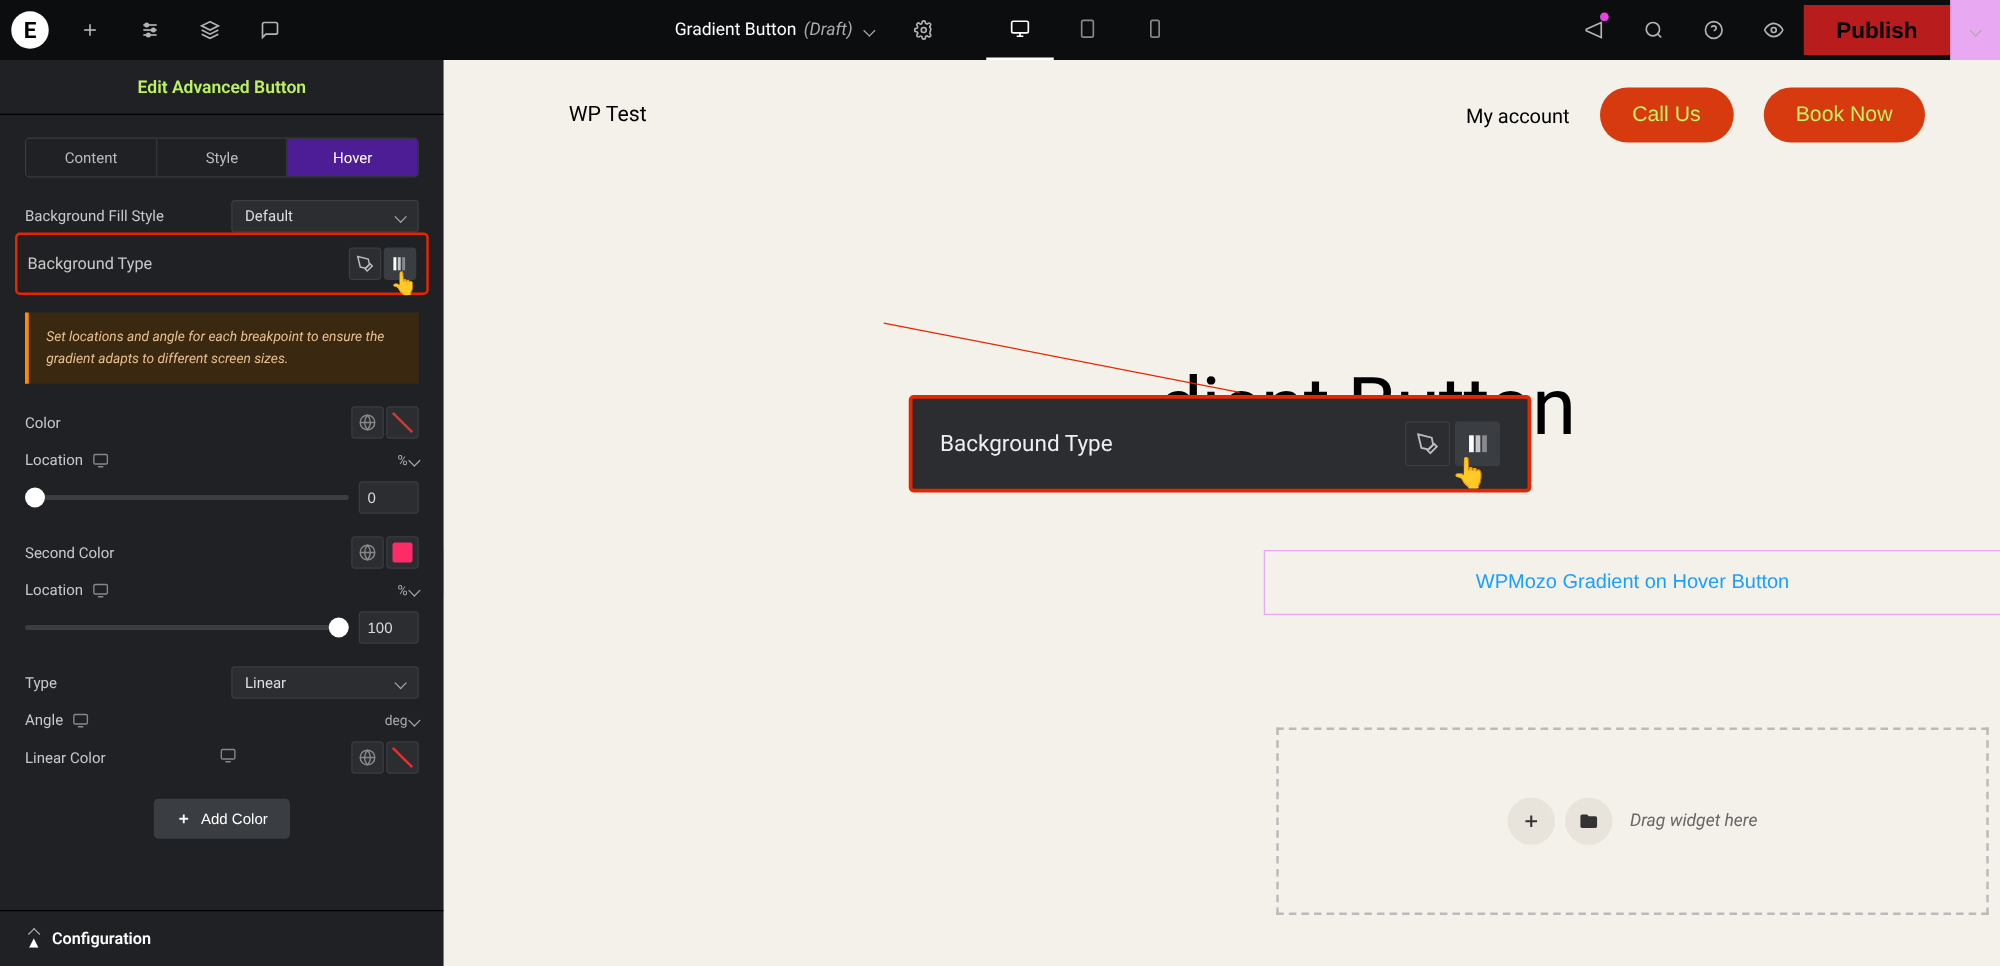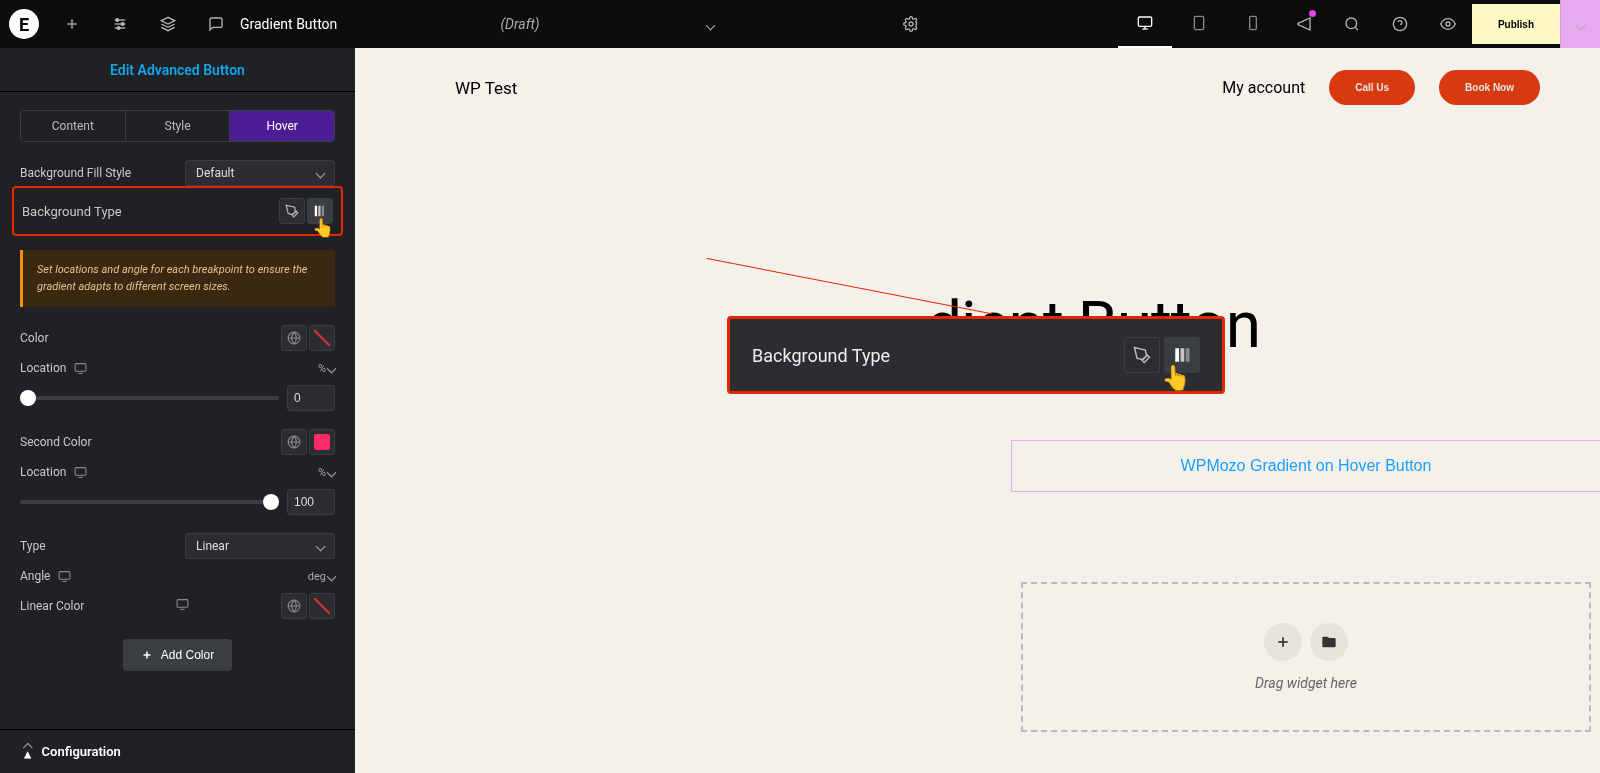--- a/index.html
+++ b/index.html
@@ -5,38 +5,38 @@
 * { box-sizing: border-box; margin: 0; padding: 0; }
 body { font-family: -apple-system, BlinkMacSystemFont, "Segoe UI", Roboto, Arial, sans-serif; font-size: 13px; color: #e0e0e0; background: #f4f1ea; overflow: hidden; }
 .app { width: 1600px; height: 773px; display: flex; flex-direction: column; position: relative; }
 
 
 .topbar { height: 48px; background: #0c0d0e; display: flex; align-items: center; color: #fff; }
 .tb-left { display: flex; align-items: center; gap: 0; }
 .tb-logo { width: 48px; height: 48px; display: flex; align-items: center; justify-content: center; }
 .tb-logo-circle { width: 30px; height: 30px; background: #fff; border-radius: 50%; display: flex; align-items: center; justify-content: center; color: #000; font-weight: 700; font-size: 18px; }
 .tb-icon { width: 48px; height: 48px; display: flex; align-items: center; justify-content: center; color: #b4b4b4; cursor: pointer; }
-.tb-center { flex: 1; display: flex; align-items: center; justify-content: space-between; gap: 6px; }
+.tb-center { flex: 1; display: flex; align-items: center; justify-content: center; gap: 6px; }
 .tb-title { color: #fff; font-size: 14px; }
 .tb-draft { color: #aaa; font-style: italic; font-size: 14px; }
 .tb-devices { display: flex; align-items: center; gap: 0; margin-left: 20px; }
 .tb-device { width: 54px; height: 48px; display: flex; align-items: center; justify-content: center; border-bottom: 2px solid transparent; cursor: pointer; color: #888; }
 .tb-device.active { border-bottom-color: #fff; color: #fff; }
 .tb-right { display: flex; align-items: center; }
-.tb-publish { background: #fef9c3; color: #000; height: 40px; padding: 0 26px; font-size: 10px; font-weight: 600; border: none; cursor: pointer; }
+.tb-publish { background: #b91c1c; color: #000; height: 40px; padding: 0 26px; font-size: 18px; font-weight: 600; border: none; cursor: pointer; }
 .tb-pubarrow { width: 40px; height: 48px; background: #e9a8f2; display: flex; align-items: center; justify-content: center; color: #000; border-left: 1px solid rgba(0,0,0,0.1); cursor: pointer; }
 .notif-dot { position: relative; }
 .notif-dot::after { content: ''; position: absolute; top: 10px; right: 12px; width: 7px; height: 7px; background: #e843e8; border-radius: 50%; }
 
 
 .body { flex: 1; display: flex; min-height: 0; }
 
 
 .sidebar { width: 355px; background: #1f2124; display: flex; flex-direction: column; color: #c8c8c8; position: relative; }
-.panel-title { height: 44px; display: flex; align-items: center; justify-content: center; font-size: 14px; font-weight: 600; color: #0ea5e9; border-bottom: 1px solid #000; }
+.panel-title { height: 44px; display: flex; align-items: center; justify-content: center; font-size: 14px; font-weight: 600; color: #bef264; border-bottom: 1px solid #000; }
 .panel-scroll { flex: 1; overflow: hidden; padding: 0 20px 20px 20px; }
 .tabs { display: flex; border: 1px solid #3a3d42; border-radius: 4px; margin-top: 18px; margin-bottom: 18px; overflow: hidden; }
 .tab { flex: 1; text-align: center; padding: 8px 0; font-size: 12px; color: #bbb; cursor: pointer; background: #1f2124; border-right: 1px solid #3a3d42; }
 .tab:last-child { border-right: none; }
 .tab.active { background: #4c1d95; color: #fff; }
 
 .ctl-row { display: flex; align-items: center; justify-content: space-between; font-size: 12px; }
 .ctl-label { color: #c8c8c8; }
 .ctl-select { background: #2b2d31; border: 1px solid #3a3d42; color: #ddd; padding: 5px 10px; border-radius: 3px; font-size: 12px; width: 150px; display: flex; justify-content: space-between; align-items: center; cursor: pointer; }
 .ctl-select-sm { width: 150px; }
@@ -69,27 +69,27 @@
 
 
 .collapse-tab { position: absolute; right: -16px; top: 390px; width: 16px; height: 40px; background: #1f2124; display: flex; align-items: center; justify-content: center; color: #aaa; cursor: pointer; border-radius: 0 3px 3px 0; }
 
 
 .canvas { flex: 1; background: #f4f1ea; position: relative; overflow: hidden; }
 .site-header { display: flex; align-items: center; justify-content: space-between; padding: 22px 60px 22px 100px; }
 .site-name { font-size: 17px; color: #000; }
 .site-nav { display: flex; align-items: center; gap: 24px; }
 .nav-link { color: #000; font-size: 16px; }
-.btn-pill { background: #d83a0f; color: #e5e5e5; padding: 12px 26px; border-radius: 999px; font-size: 10px; font-weight: 700; border: none; cursor: pointer; }
+.btn-pill { background: #d83a0f; color: #bef264; padding: 12px 26px; border-radius: 999px; font-size: 17px; font-weight: 400; border: none; cursor: pointer; }
 
 .hero-text { font-size: 64px; font-weight: 400; color: #000; position: absolute; top: 240px; right: 340px; letter-spacing: -1px; }
 
 .demo-btn { position: absolute; top: 392px; left: 656px; width: 590px; border: 1px solid #e9a8f2; padding: 16px 0; text-align: center; color: #1a9fff; font-size: 16px; cursor: pointer; background: transparent; }
 
-.drop-zone { position: absolute; top: 534px; left: 666px; width: 570px; height: 150px; border: 2px dashed #bbb; display: flex; flex-direction: column; align-items: center; justify-content: center; gap: 14px; color: #666; }
+.drop-zone { position: absolute; top: 534px; left: 666px; width: 570px; height: 150px; border: 2px dashed #bbb; display: flex; align-items: center; justify-content: center; gap: 14px; color: #666; }
 .drop-icons { display: flex; gap: 8px; }
 .drop-icon { width: 38px; height: 38px; background: #e8e4db; border-radius: 50%; display: flex; align-items: center; justify-content: center; color: #333; font-size: 17px; cursor: pointer; }
 .drop-text { font-style: italic; font-size: 14px; }
 
 
 .callout { position: absolute; top: 268px; left: 372px; width: 498px; height: 78px; border: 3px solid #e52600; border-radius: 4px; background: #2b2d31; display: flex; align-items: center; justify-content: space-between; padding: 0 22px; z-index: 10; }
 .callout-label { color: #eee; font-size: 18px; }
 .callout-tg { display: flex; gap: 4px; }
 .callout-tg .tg-btn { width: 36px; height: 36px; font-size: 15px; }
 .callout-cursor { position: absolute; top: 316px; left: 806px; font-size: 24px; z-index: 12; color:#fff; }

